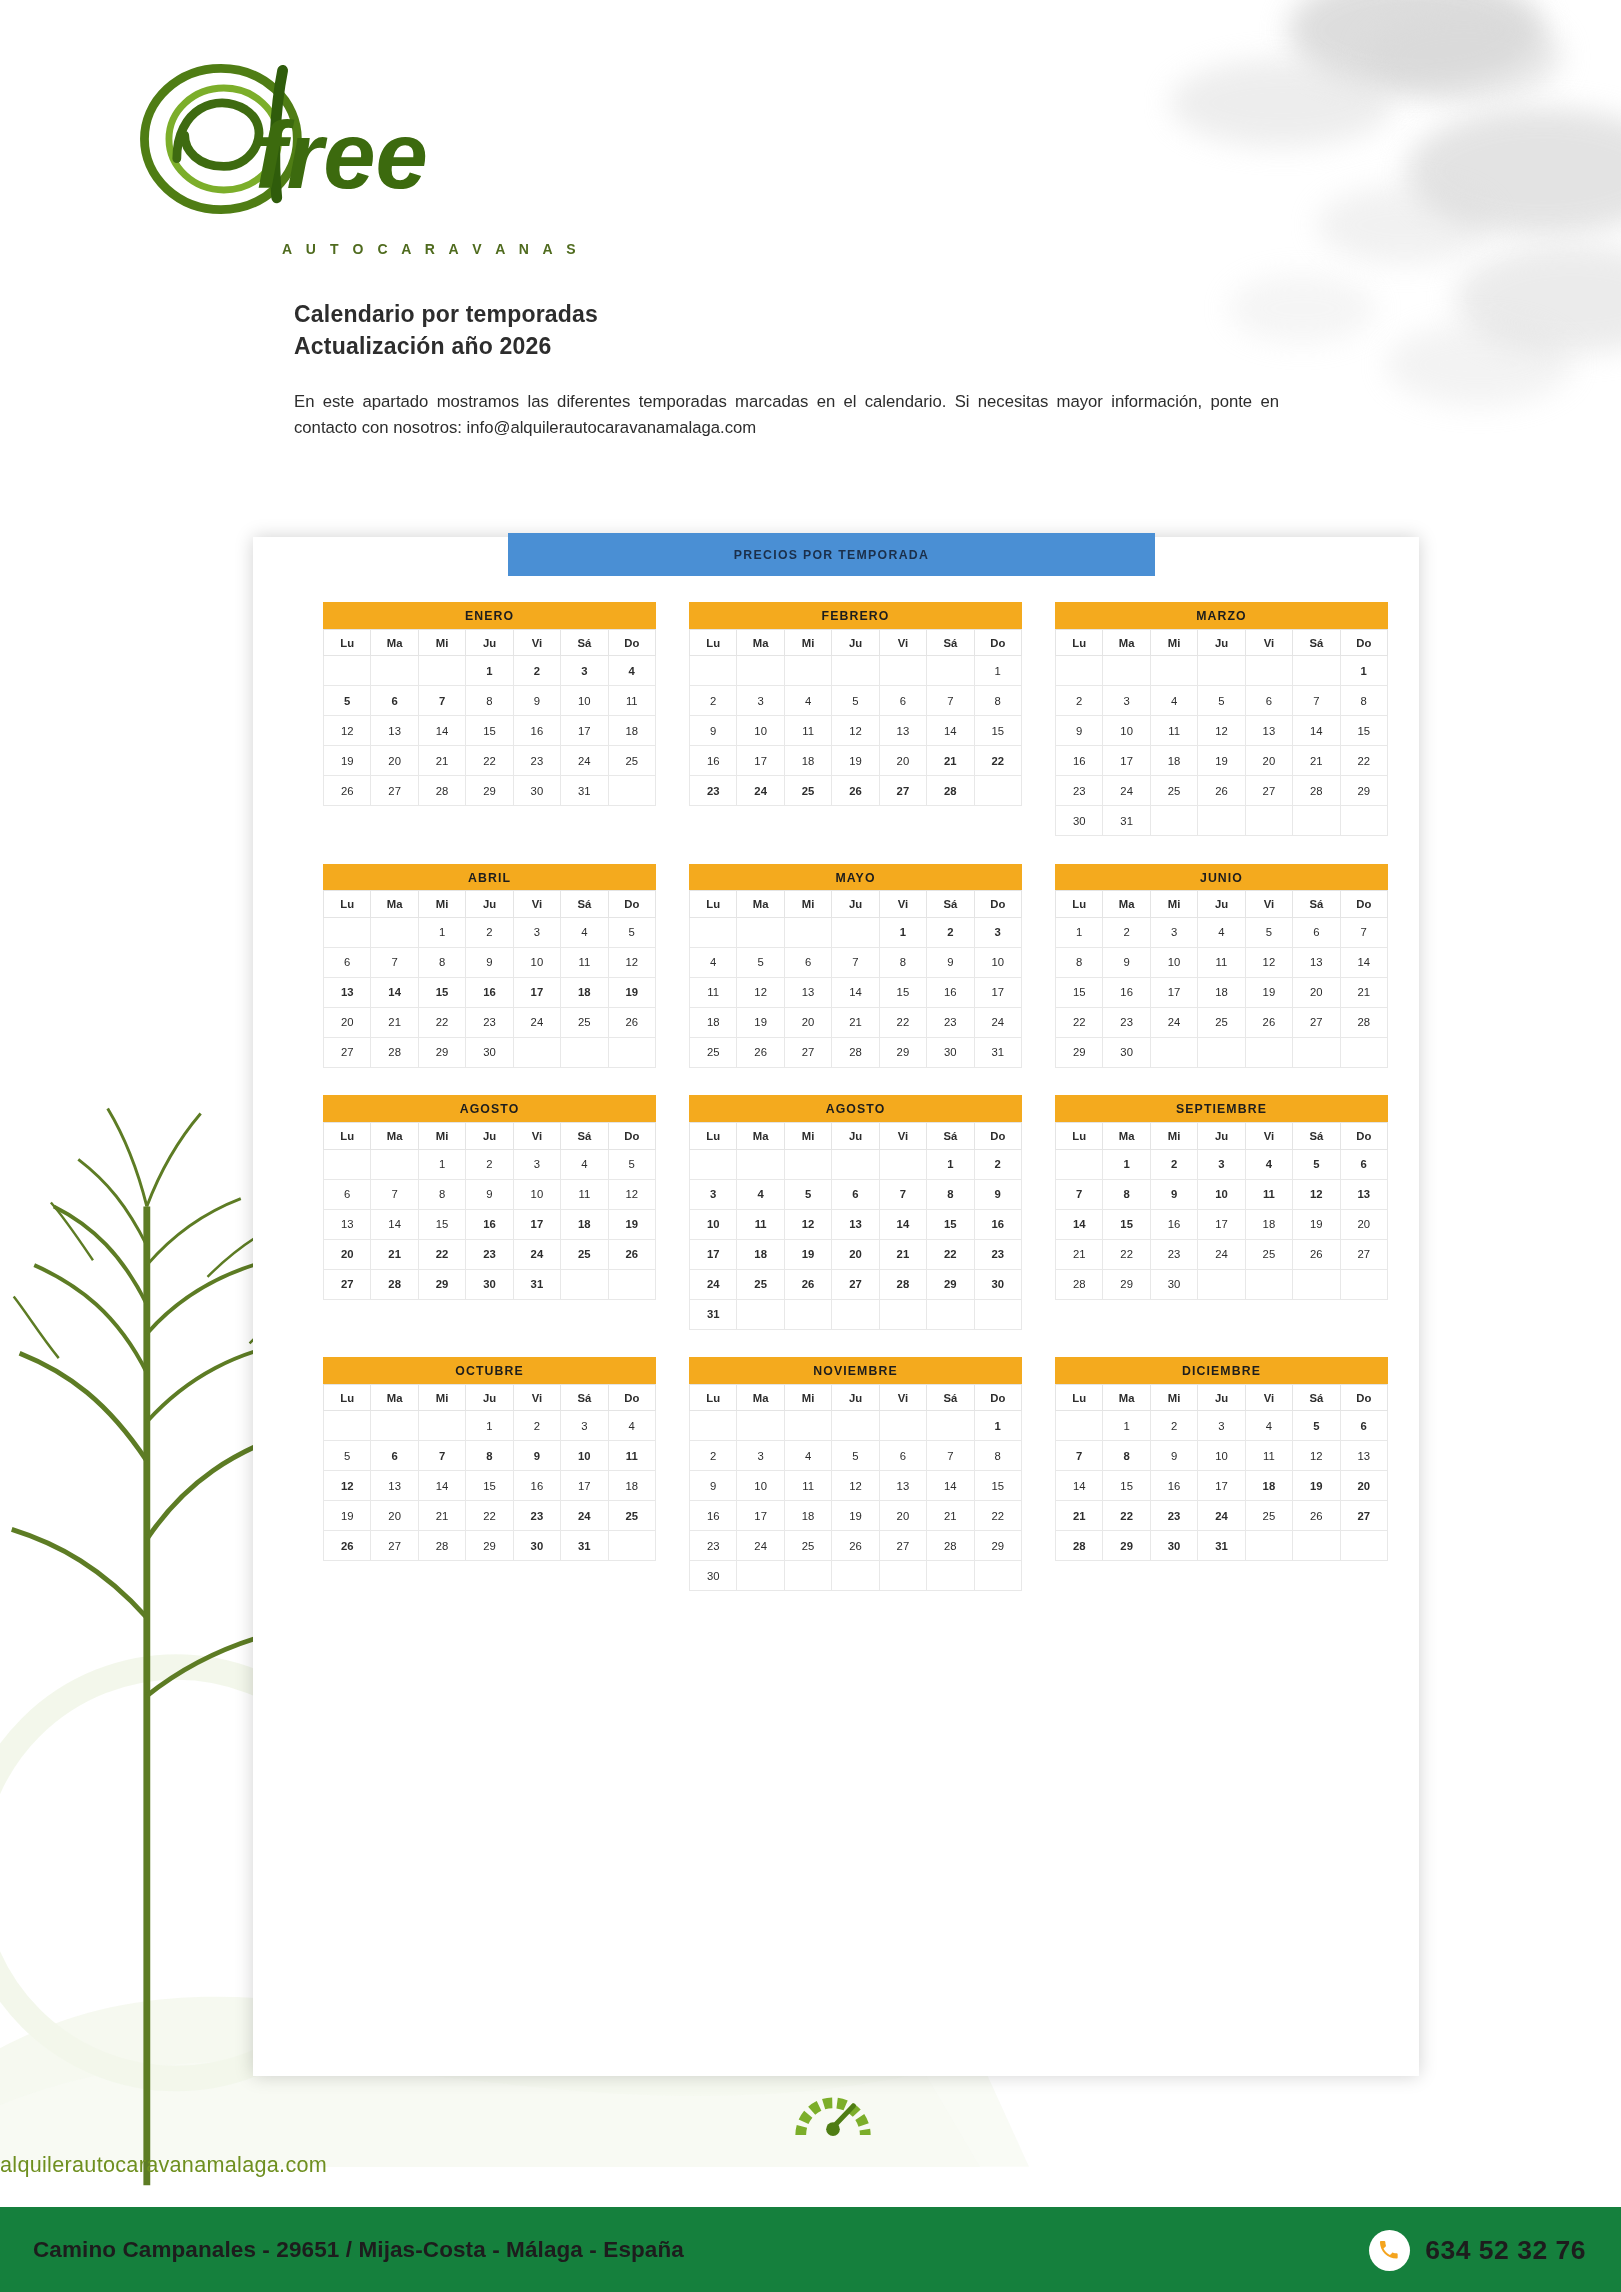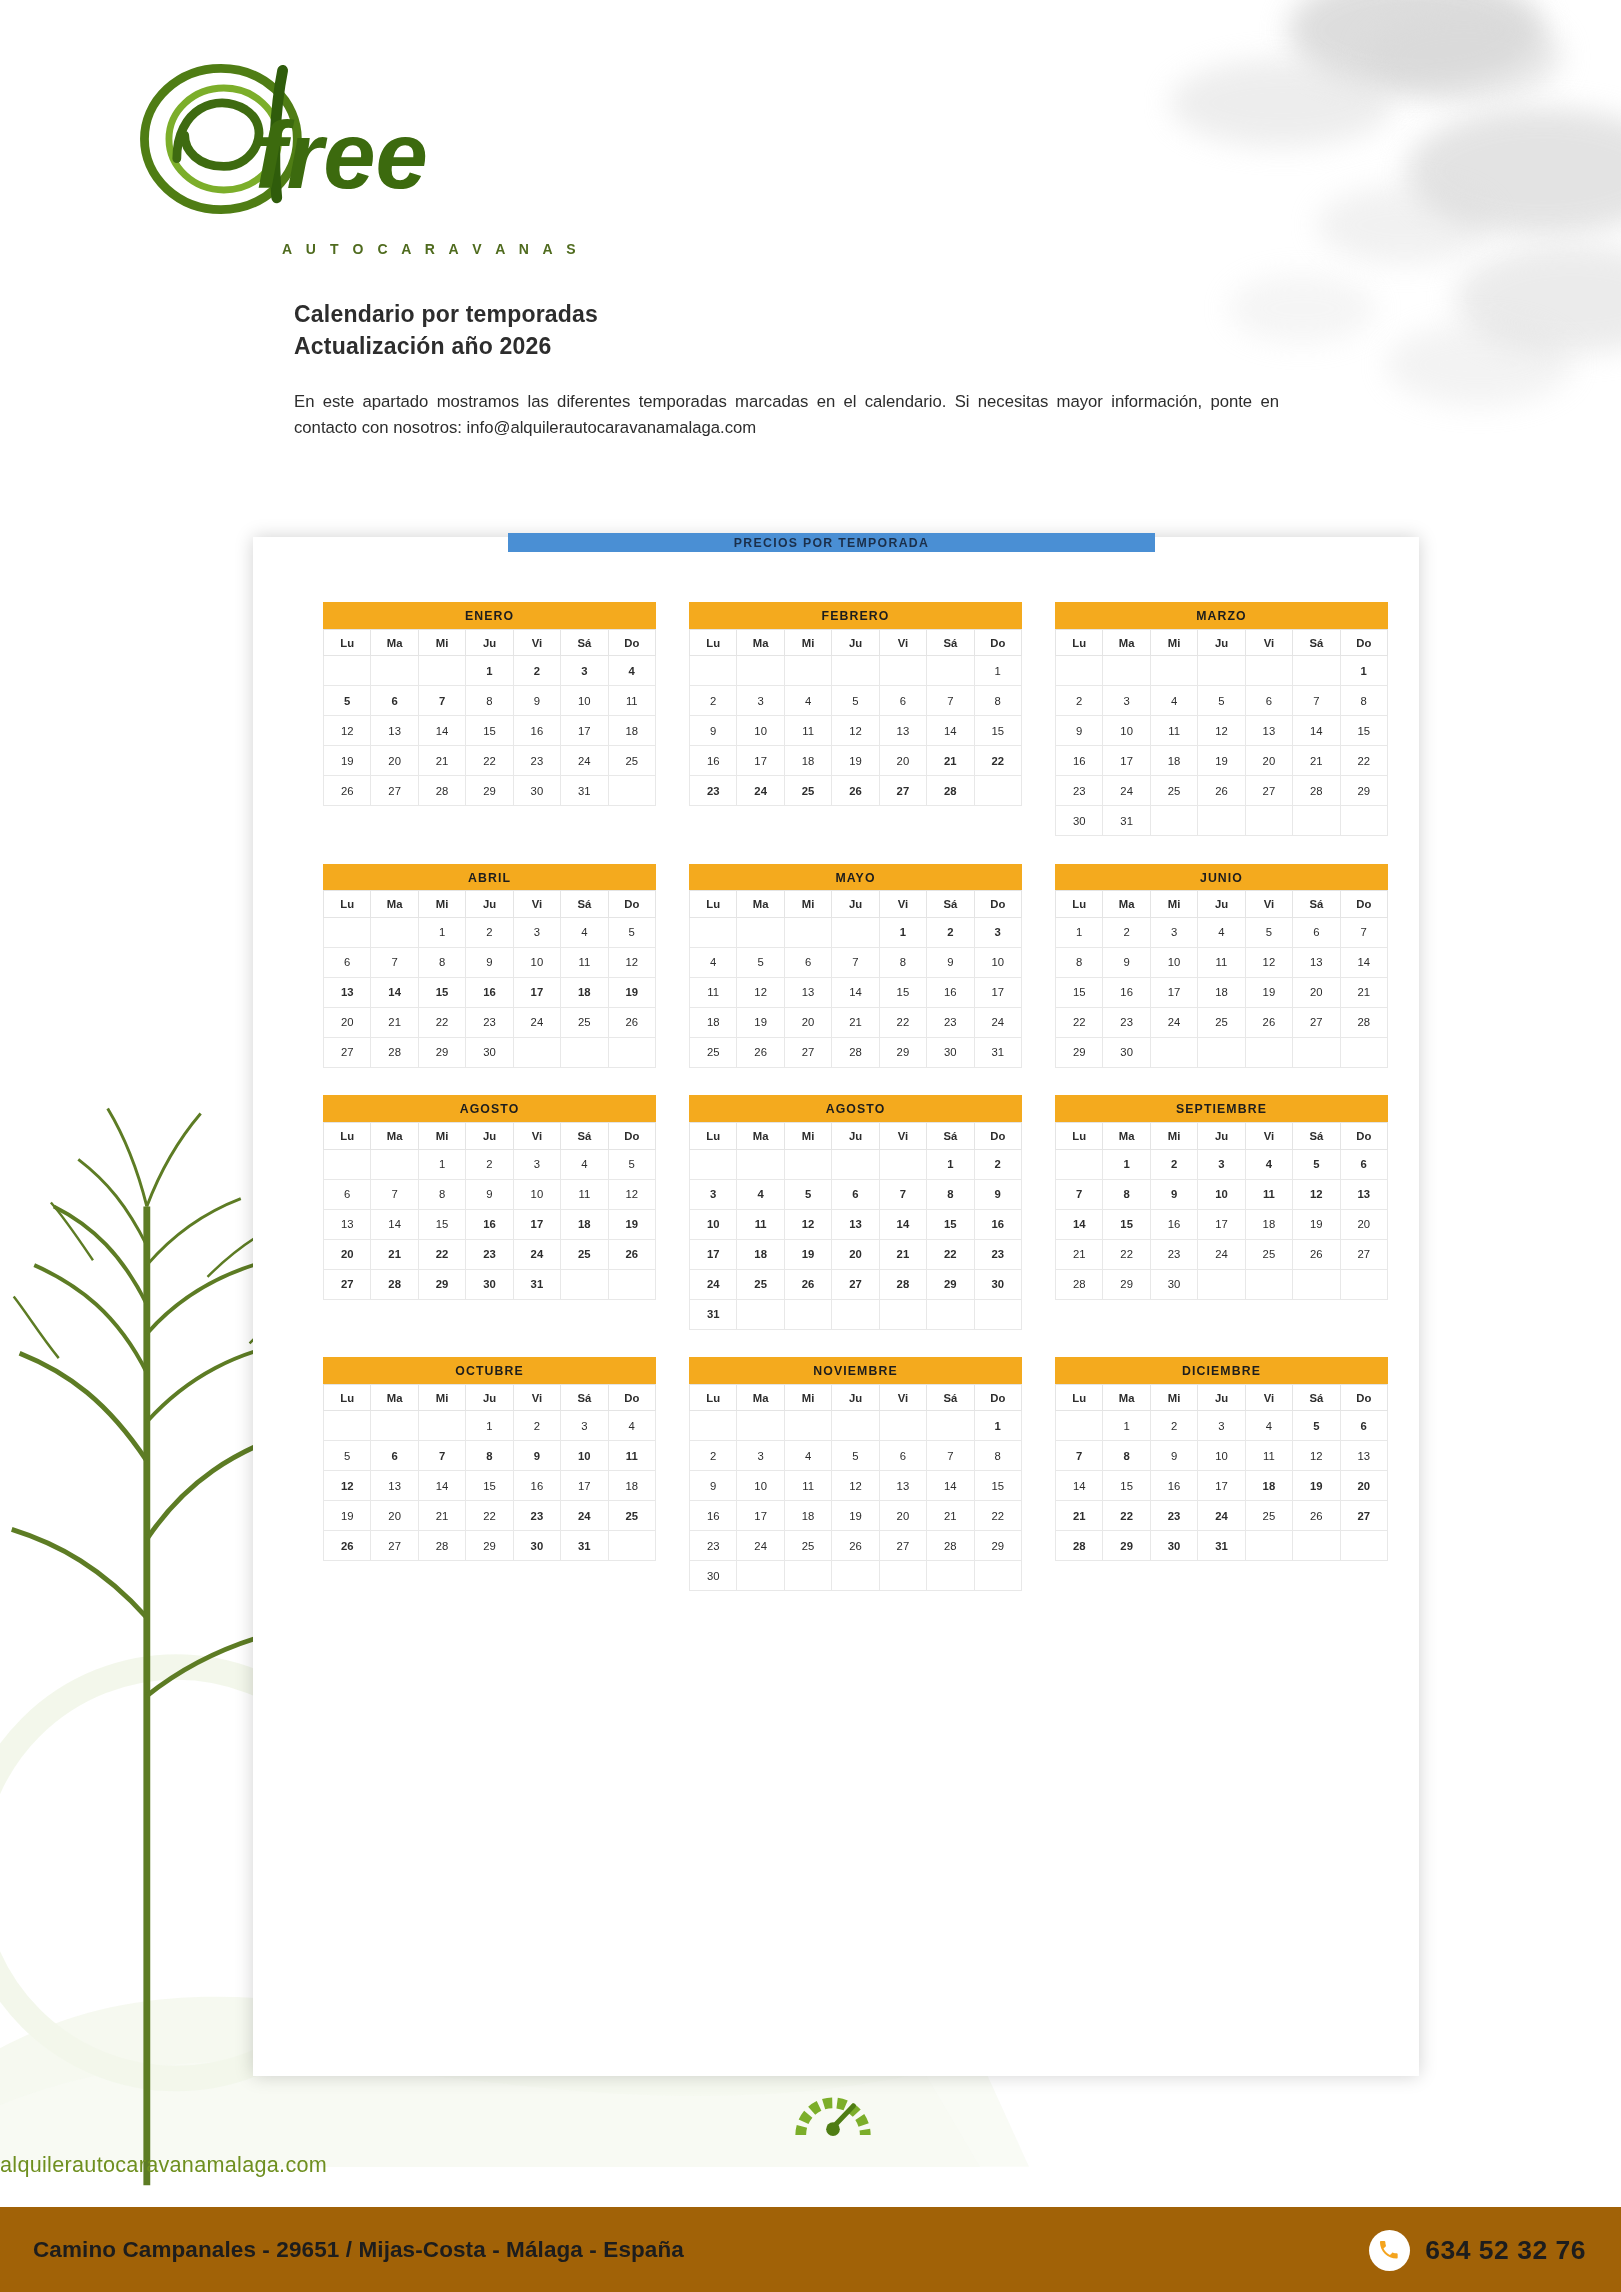--- a/index.html
+++ b/index.html
@@ -33,21 +33,21 @@
     margin:27.4px 0 0 0; font-size:16.7px; line-height:1.55; color:#2d2d2d;
     text-align:justify; width:985px;
   }
 
   
   .sheet {
     position:absolute; left:253px; top:537px; width:1166px; height:1539px;
     background:#ffffff; box-shadow: 0 0 17.6px rgba(0,0,0,.18);
   }
   .banner {
-    position:absolute; left:508px; top:533px; width:647px; height:19px;
+    position:absolute; left:508px; top:533px; width:647px; height:43px;
     background:#4a8fd4; color:#1b2f4a; font-size:12.3px; font-weight:700;
     letter-spacing:1.3px; display:flex; align-items:center; justify-content:center;
   }
 
   .grid {
     position:absolute; left:290px; top:602px; width:1088px;
     display:grid; grid-template-columns: repeat(3, 333px);
     column-gap:33px; row-gap:0px;margin-left:33px;
   }
   .month { width:333px; margin-bottom:27.4px; }
@@ -73,21 +73,21 @@
   
   .footer-logo { position:absolute; left:789px; top:2086px; width:88px; height:59px; }
   .footer-url {
     position:absolute; left:0; top:2152px; width:1621px; text-align:left;
     font-size:21.6px; color:#6e8f1f; font-weight:400; letter-spacing:0.3px;
   }
 
   
   .bar {
     position:absolute; left:0; bottom:0; width:1621px; height:86px;
-    background:#a16207; display:flex; align-items:center;
+    background:#15803d; display:flex; align-items:center;
   }
   .bar-addr {
     margin-left:33px; font-size:22.5px; font-weight:700; color:#1d1d1d; letter-spacing:0.1px;
   }
   .bar-phone-wrap { position:absolute; right:35px; display:flex; align-items:center; gap:15.7px; }
   .bar-phone { font-size:26.5px; font-weight:700; color:#1d1d1d; letter-spacing:0.5px; }
   .phone-circle {
     width:41px; height:41px; border-radius:50%; background:#ffffff;
     display:flex; align-items:center; justify-content:center;
   }

